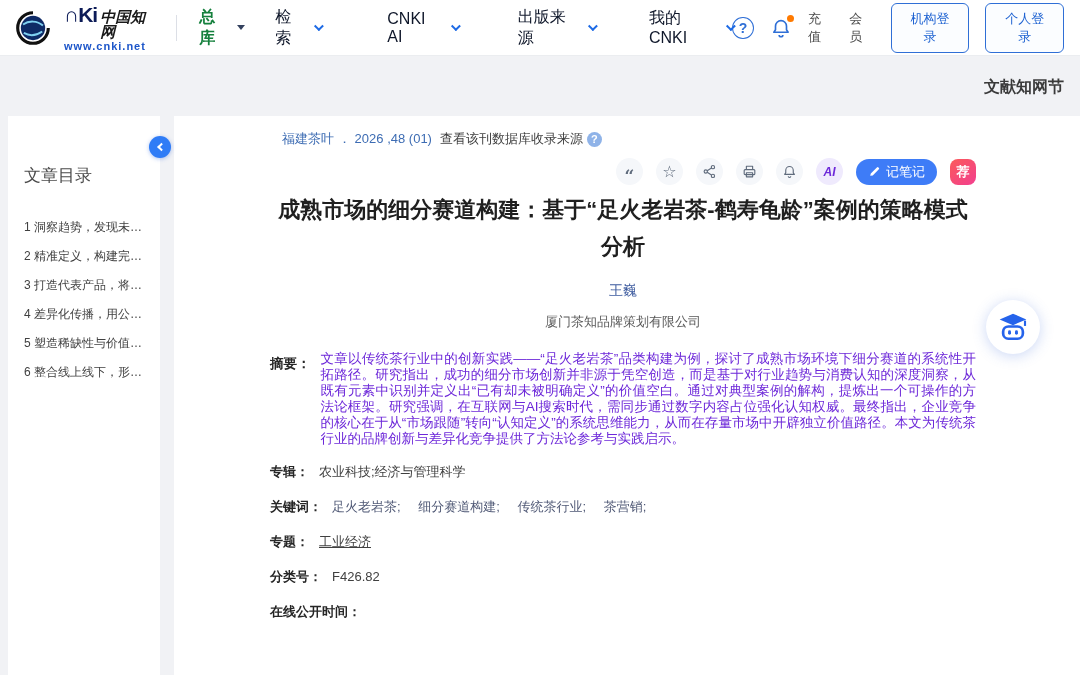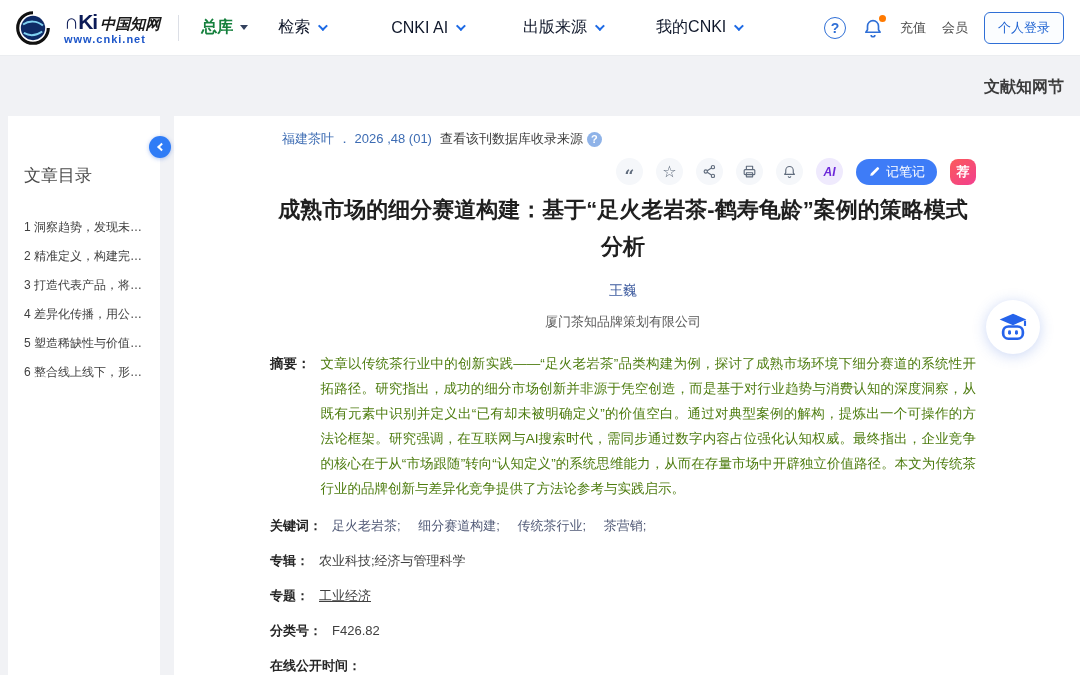--- a/index.html
+++ b/index.html
@@ -75,21 +75,21 @@
   .rec-badge { width:26px; height:26px; border-radius:8px; background:linear-gradient(140deg,#fb5a5a,#f23f8f);
     color:#fff; font-size:13px; font-weight:bold; display:flex; align-items:center; justify-content:center; cursor:pointer; }
   
   .art-title { margin:6px auto 0; max-width:785px; text-align:center; font-size:22px;
     line-height:37px; font-weight:bold; color:#1f1f1f; }
   .art-author { margin-top:17px; text-align:center; font-size:14px; color:#3c5a9e; }
   .art-author span { cursor:pointer; }
   .art-affil { margin-top:13px; text-align:center; font-size:13px; color:#595959; }
   .abs-row { margin-top:20px; display:flex; }
   .row-label { font-weight:bold; color:#262626; font-size:13.5px; line-height:25px; white-space:nowrap; margin-right:10px; }
-  .abs-text { font-size:13.5px; line-height:25px; color:#4d7c0f; text-align:justify; }
+  .abs-text { font-size:13.5px; line-height:16px; color:#6d28d9; text-align:justify; }
   .meta-row { margin-top:15px; display:flex; align-items:baseline; font-size:13px; }
   .meta-row .row-label { font-size:13px; line-height:20px; }
   .kw { color:#4f5875; margin-right:14px; cursor:pointer; }
   .meta-val { color:#404040; }
   .meta-link { color:#404040; text-decoration:underline; cursor:pointer; }
   
   .mascot { position:absolute; top:300px; right:40px; width:54px; height:54px; border-radius:50%;
     background:#fff; box-shadow:0 2px 14px rgba(70,110,220,.28); display:flex; align-items:center;
     justify-content:center; cursor:pointer; z-index:5; }
 </style>
@@ -138,20 +138,21 @@
     <div class="help-circle">?</div>
     <div class="bell-wrap">
       <svg width="22" height="22" viewBox="0 0 24 24" fill="none" stroke="#2f6fd6" stroke-width="1.8" stroke-linejoin="round">
         <path d="M12 4a6 6 0 0 0-6 6v4l-1.8 2.6h15.6L18 14v-4a6 6 0 0 0-6-6z"></path>
         <path d="M10 19.5a2 2 0 0 0 4 0"></path>
       </svg>
       <span class="bell-dot"></span>
     </div>
     <span class="top-link">充值</span>
     <span class="top-link">会员</span>
+    <button class="login-btn">机构登录</button>
     <button class="login-btn">个人登录</button>
   </div>
 </header>
 
 <div class="crumb-bar">
   <span class="crumb">文献知网节</span>
 </div>
 
 <div class="layout">
 
@@ -223,32 +224,32 @@
       <span>王巍</span>
     </div>
     <div class="art-affil">厦门茶知品牌策划有限公司</div>
 
     <div class="abs-row">
       <span class="row-label">摘要：</span>
       <div class="abs-text">文章以传统茶行业中的创新实践——“足火老岩茶”品类构建为例，探讨了成熟市场环境下细分赛道的系统性开拓路径。研究指出，成功的细分市场创新并非源于凭空创造，而是基于对行业趋势与消费认知的深度洞察，从既有元素中识别并定义出“已有却未被明确定义”的价值空白。通过对典型案例的解构，提炼出一个可操作的方法论框架。研究强调，在互联网与AI搜索时代，需同步通过数字内容占位强化认知权威。最终指出，企业竞争的核心在于从“市场跟随”转向“认知定义”的系统思维能力，从而在存量市场中开辟独立价值路径。本文为传统茶行业的品牌创新与差异化竞争提供了方法论参考与实践启示。</div>
     </div>
 
     <div class="meta-row">
+      <span class="row-label">专辑：</span>
+      <span class="meta-val">农业科技;经济与管理科学</span>
+    </div>
+
+    <div class="meta-row">
       <span class="row-label">关键词：</span>
       <div>
         <span class="kw">足火老岩茶;</span>
         <span class="kw">细分赛道构建;</span>
         <span class="kw">传统茶行业;</span>
         <span class="kw">茶营销;</span>
       </div>
-    </div>
-
-    <div class="meta-row">
-      <span class="row-label">专辑：</span>
-      <span class="meta-val">农业科技;经济与管理科学</span>
     </div>
 
     <div class="meta-row">
       <span class="row-label">专题：</span>
       <span class="meta-link">工业经济</span>
     </div>
 
     <div class="meta-row">
       <span class="row-label">分类号：</span>
       <span class="meta-val">F426.82</span>

